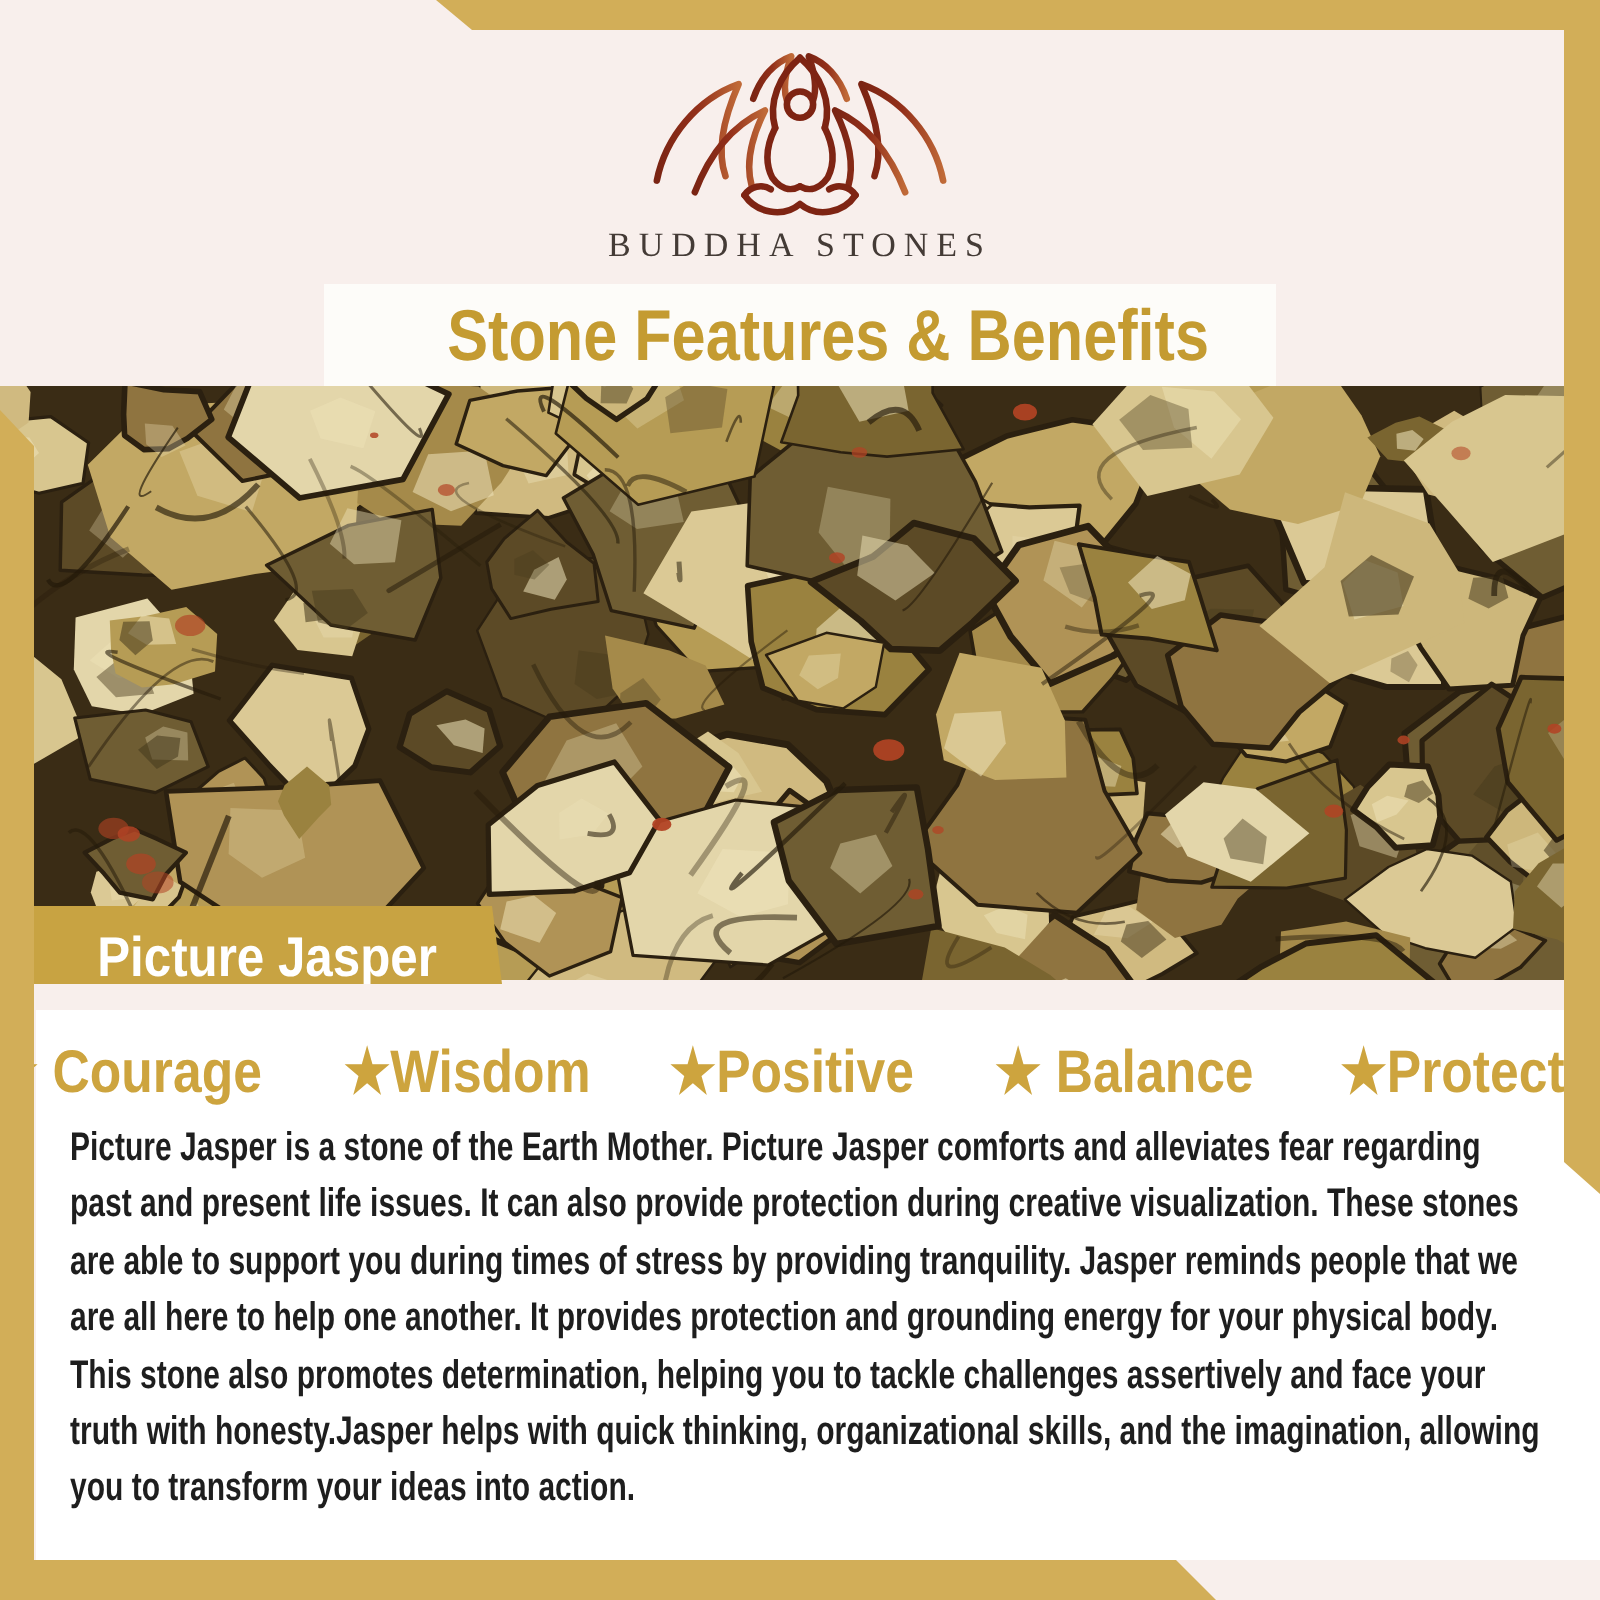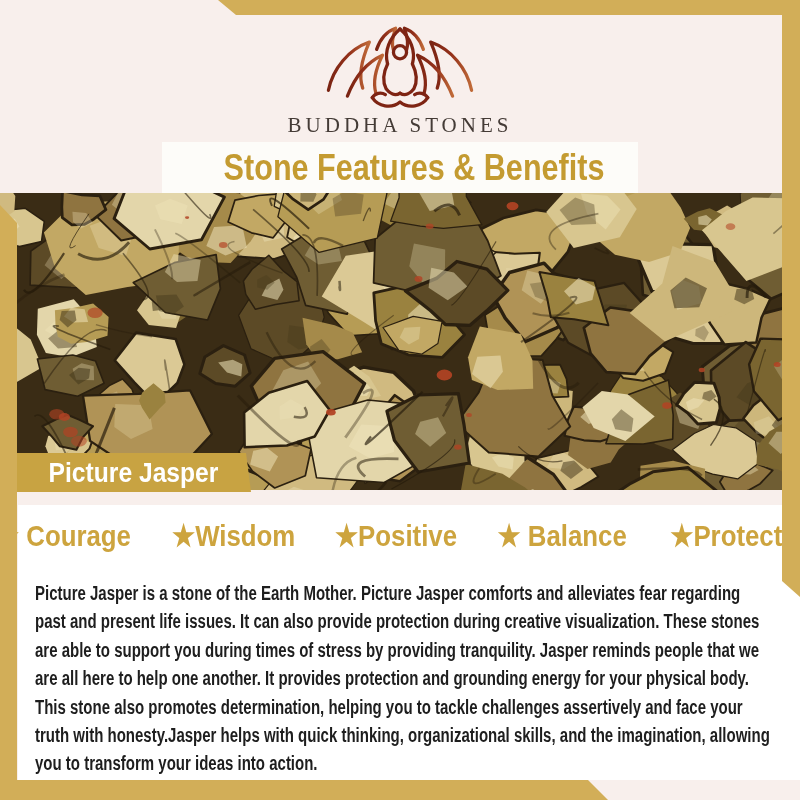--- a/index.html
+++ b/index.html
@@ -14,45 +14,45 @@
     clip-path:polygon(218px 0,800px 0,800px 15px,236px 15px);}
   .ribbon-right{left:782px;top:0;width:18px;height:597px;
     clip-path:polygon(0 0,18px 0,18px 597px,0 581px);}
   .ribbon-left{left:0;top:205px;width:17px;height:595px;
     clip-path:polygon(0 0,17px 18px,17px 595px,0 595px);}
   .ribbon-bottom{left:0;top:780px;width:620px;height:20px;
     clip-path:polygon(0 0,588px 0,608px 20px,0 20px);}
   
   .logo-wrap{position:absolute;left:0;top:26px;width:100%;text-align:center;z-index:5;}
   .logo-wrap svg{width:172px;height:84px;display:block;margin:0 auto;}
-  .brand-name{margin-top:3px;font-family:"Liberation Serif",serif;font-size:21px;
+  .brand-name{margin-top:3px;font-family:"Liberation Serif",serif;font-size:17px;
     letter-spacing:4px;color:#443b36;font-weight:500;}
   
   .title-band{position:absolute;left:162px;top:142px;width:476px;height:51px;
     background:#fdfcf9;display:flex;align-items:center;justify-content:flex-end;z-index:15;}
   .title-band span{font-size:36px;font-weight:bold;color:var(--gold-text,#c49b31);
     transform:scaleX(0.85);white-space:nowrap;}
   
   .photo{position:absolute;left:0;top:193px;width:800px;height:297px;z-index:10;
     background:#3a2c15;}
   .photo svg{display:block;width:800px;height:297px;}
   
-  .jasper-label{position:absolute;left:16px;top:453px;width:235px;height:39px;
+  .jasper-label{position:absolute;left:16px;top:453px;width:235px;height:51px;
     background:var(--gold-deep,#c8a342);
     clip-path:polygon(0 0,230px 0,235px 39px,0 39px);
     display:flex;align-items:center;justify-content:center;z-index:25;}
   .jasper-label span{color:#fff;font-weight:bold;font-size:28px;transform:scaleX(0.88);
     white-space:nowrap;}
   
   .content-box{position:absolute;left:18px;top:505px;width:782px;height:275px;
     background:#ffffff;z-index:12;}
   .features{display:flex;justify-content:center;gap:20px;margin-top:13px;}
   .features span{font-size:30px;font-weight:bold;color:var(--gold-star,#cda43e);
     transform:scaleX(0.86);white-space:nowrap;}
-  .description{margin:26px 17px 0;}
+  .description{margin:6px 17px 0;}
   .description div{font-size:20px;font-weight:bold;color:var(--text-dark,#1e1e1e);
     line-height:28.4px;white-space:nowrap;transform:scaleX(0.75);
     transform-origin:left center;}
 </style>
 </head>
 <body>
 
 <div id="stage">
 
   <div class="ribbon ribbon-top"></div>

